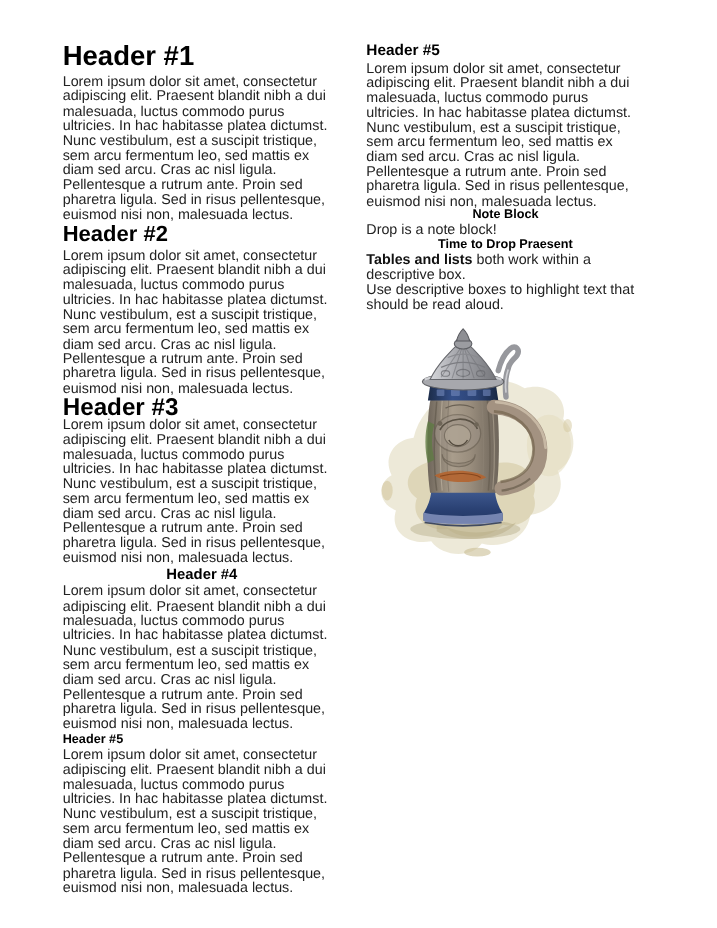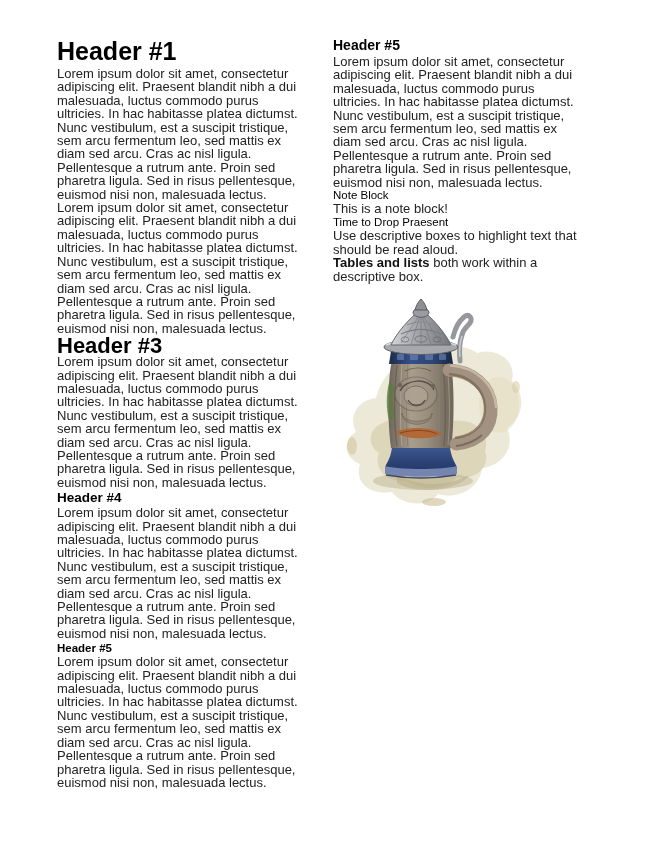--- a/index.html
+++ b/index.html
@@ -17,24 +17,24 @@
   }
   .col { width:253px; flex:0 0 253px; }
   p.body {
     font-size:13px; line-height:13.4px;
     white-space:pre; color:#222222;
   }
   h1,h2,h3,h4,h5 { color:#000000; font-weight:700; font-family:"Liberation Sans", sans-serif; }
   h1 { font-size:25px;   line-height:26px; margin:0 0 3px 0; }
   h2 { font-size:20px;   line-height:21px; margin:2px 0 1px 0; }
   h3 { font-size:22px;   line-height:17px; margin:2px 0 1px 0; }
-  h4 { font-size:13.5px; line-height:14px; margin:2px 0 1px 0; }
+  h4 { font-size:13.5px; line-height:14px; margin:2px 0 1px 0;text-align:center; }
   h5 { font-size:11.5px; line-height:12px; margin:2px 0 1px 0; }
   .h5r { font-size:14px; line-height:15px; font-weight:700; color:#000; margin:0 0 2px 0; }
-  .mini-h { font-size:11.5px; line-height:13.4px; font-weight:400; color:#000; }
+  .mini-h { font-size:11.5px; line-height:13.4px; font-weight:700; color:#000;text-align:center; }
   .body strong { font-weight:700; color:#111; }
   figure.illustration { margin:14px 0 0 6px; width:188px; height:214px; }
 </style>
 </head>
 <body>
 
 <div class="page">
 
   <div class="col">
     <h1>Header #1</h1>
@@ -42,20 +42,21 @@
 adipiscing elit. Praesent blandit nibh a dui
 malesuada, luctus commodo purus
 ultricies. In hac habitasse platea dictumst.
 Nunc vestibulum, est a suscipit tristique,
 sem arcu fermentum leo, sed mattis ex
 diam sed arcu. Cras ac nisl ligula.
 Pellentesque a rutrum ante. Proin sed
 pharetra ligula. Sed in risus pellentesque,
 euismod nisi non, malesuada lectus.</p>
 
+    <h2>Header #2</h2>
     <p class="body">Lorem ipsum dolor sit amet, consectetur
 adipiscing elit. Praesent blandit nibh a dui
 malesuada, luctus commodo purus
 ultricies. In hac habitasse platea dictumst.
 Nunc vestibulum, est a suscipit tristique,
 sem arcu fermentum leo, sed mattis ex
 diam sed arcu. Cras ac nisl ligula.
 Pellentesque a rutrum ante. Proin sed
 pharetra ligula. Sed in risus pellentesque,
 euismod nisi non, malesuada lectus.</p>
@@ -104,28 +105,28 @@
 malesuada, luctus commodo purus
 ultricies. In hac habitasse platea dictumst.
 Nunc vestibulum, est a suscipit tristique,
 sem arcu fermentum leo, sed mattis ex
 diam sed arcu. Cras ac nisl ligula.
 Pellentesque a rutrum ante. Proin sed
 pharetra ligula. Sed in risus pellentesque,
 euismod nisi non, malesuada lectus.</p>
 
     <div class="mini-h">Note Block</div>
-    <p class="body">This is a note block!</p>
+    <p class="body">Drop is a note block!</p>
 
     <div class="mini-h">Time to Drop Praesent</div>
+    <p class="body"><strong>Tables and lists</strong><span> both work within a
+descriptive box.</span></p>
+
     <p class="body">Use descriptive boxes to highlight text that
 should be read aloud.</p>
-
-    <p class="body"><strong>Tables and lists</strong><span> both work within a
-descriptive box.</span></p>
 
     <figure class="illustration">
       <svg width="188" height="214" viewBox="0 0 188 214" xmlns="http://www.w3.org/2000/svg" aria-hidden="true">
         <defs>
           <linearGradient id="gBody" x1="0" y1="0" x2="1" y2="0">
             <stop offset="0" stop-color="#6e655a"></stop>
               <stop offset="0.35" stop-color="#a99d8c"></stop>
             <stop offset="0.6" stop-color="#998d7d"></stop>
               <stop offset="0.85" stop-color="#7d7366"></stop>
             <stop offset="1" stop-color="#6f665b"></stop>

